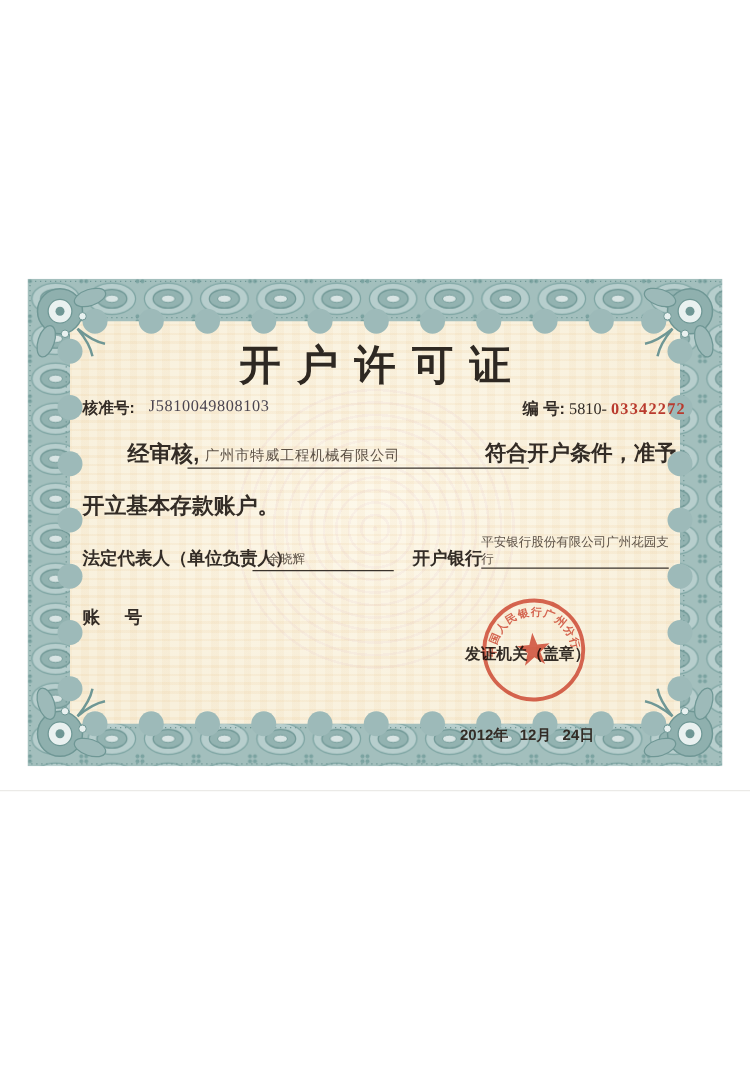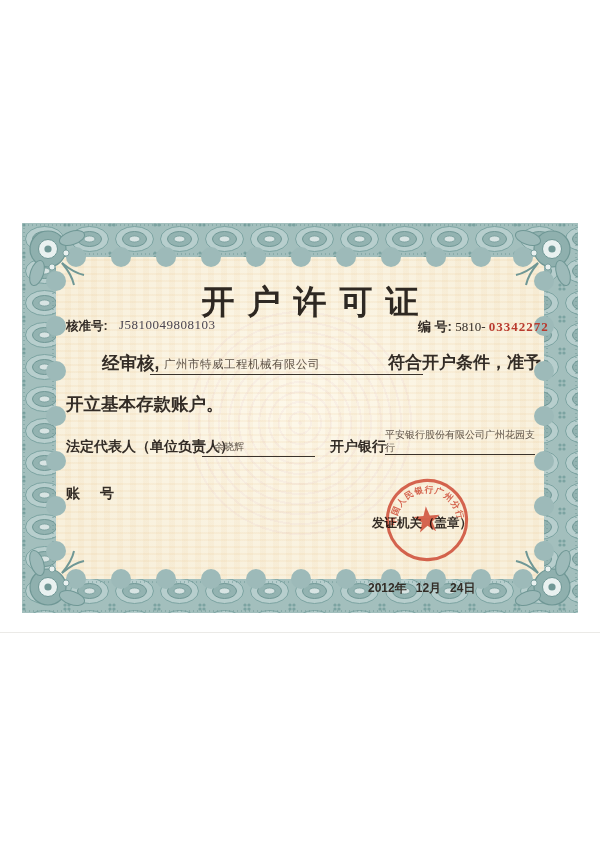--- a/index.html
+++ b/index.html
@@ -9,21 +9,21 @@
   .frame-svg{position:absolute;left:0;top:0;width:556px;height:390px;z-index:2;pointer-events:none;}
   .paper{position:absolute;left:30px;top:30px;right:30px;bottom:30px;z-index:1;
          background-image:
            repeating-linear-gradient(0deg, rgba(216,150,60,.07) 0 2px, transparent 2px 7px),
            repeating-linear-gradient(90deg, rgba(216,150,60,.05) 0 6px, transparent 6px 13px),
            radial-gradient(ellipse at 50% 45%, #fdf8ea 0%, #f8f0dc 78%);}
   .watermark{position:absolute;left:163px;top:85px;width:230px;height:230px;border-radius:50%;z-index:2;
          background:repeating-radial-gradient(circle at 50% 50%, rgba(205,150,185,.14) 0 2px, transparent 2px 10px);
          opacity:.55;}
   .content{position:absolute;inset:0;z-index:3;color:var(--ink,#332c26);}
-  .title{position:absolute;top:47px;left:0;width:100%;text-align:center;margin:10px;
+  .title{position:absolute;top:47px;left:0;width:100%;text-align:center;margin:0;
          font-size:33px;font-weight:700;letter-spacing:13px;padding-left:13px;box-sizing:border-box;
          font-family:"Liberation Serif","DejaVu Serif",serif;color:#2e2822;}
   .lbl{font-family:"Liberation Sans","DejaVu Sans",sans-serif;font-weight:700;}
   .approval-label{position:absolute;left:44px;top:95px;font-size:12.5px;}
   .approval-value{position:absolute;left:97px;top:94px;font-size:13px;color:var(--typed,#4b4550);letter-spacing:.5px;}
   .serial{position:absolute;left:396px;top:95px;font-size:13px;}
   .serial .red{color:var(--accent-red,#b93a2e);font-weight:700;letter-spacing:1px;margin-top:18px;}
   .body-prefix{position:absolute;left:80px;top:128px;font-size:17.5px;}
   .company-box{position:absolute;left:128px;top:131px;width:233px;height:20px;
                border-bottom:1px solid #3a332c;padding-left:40px;}

